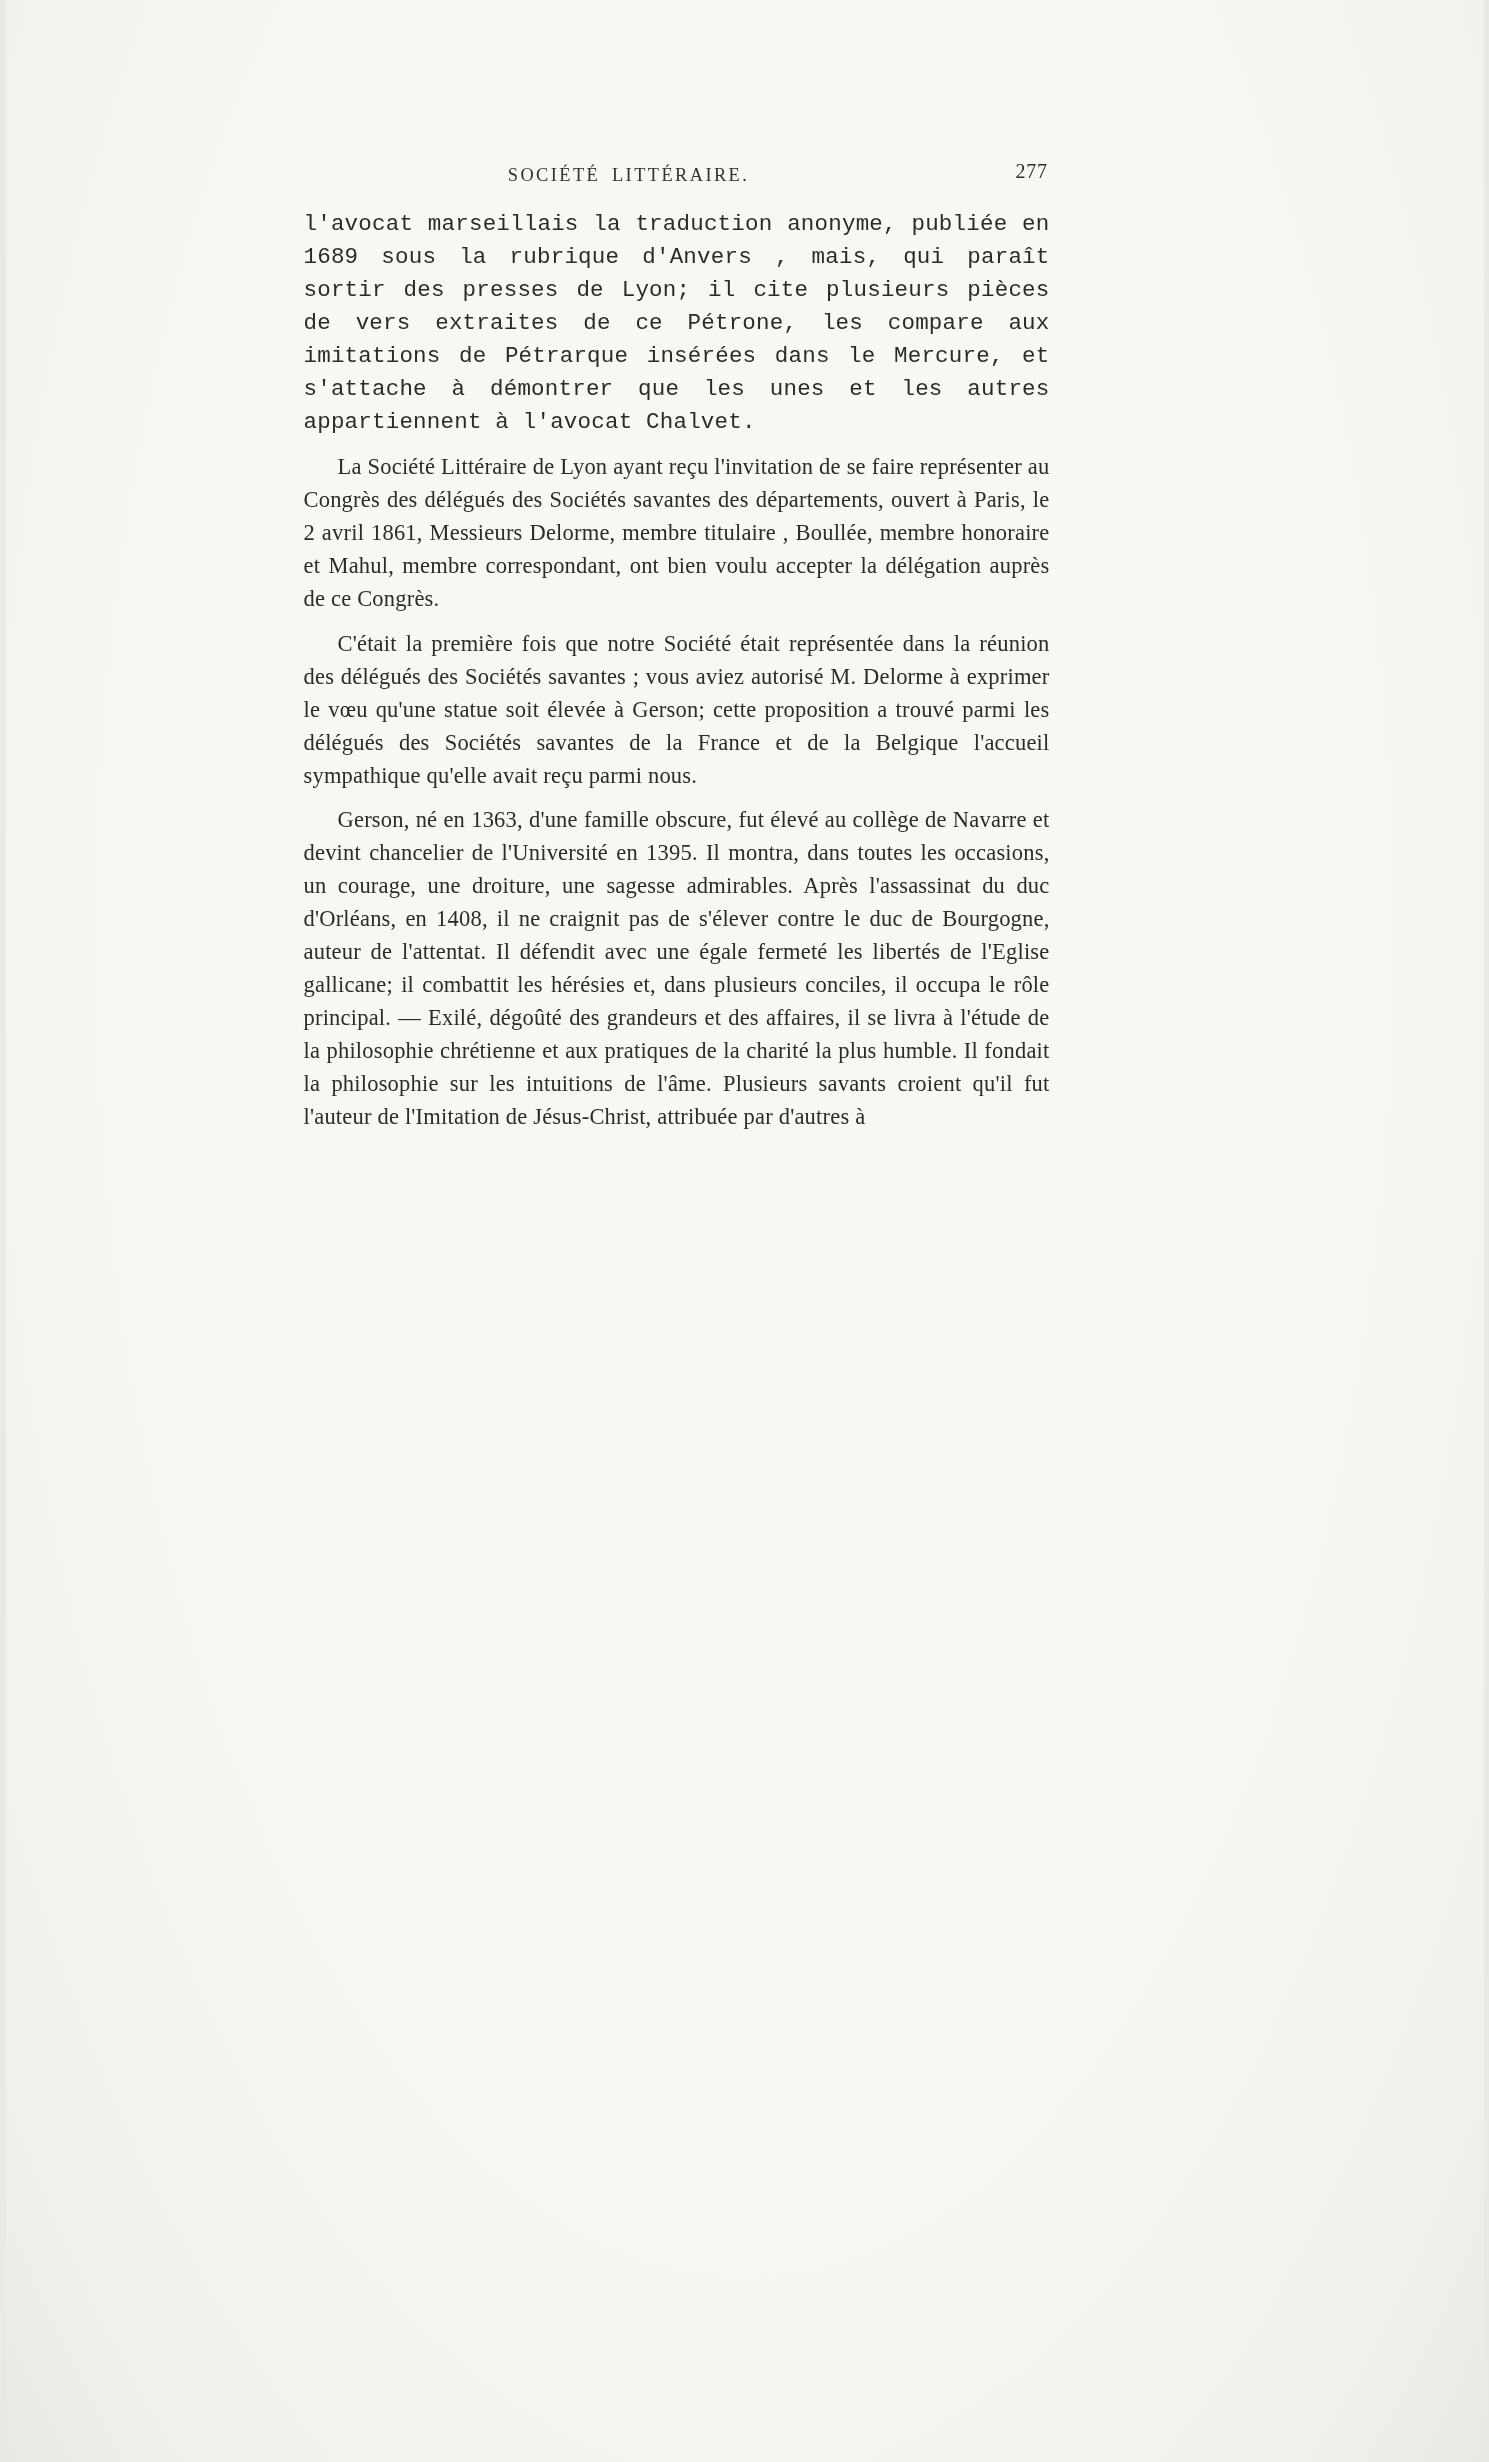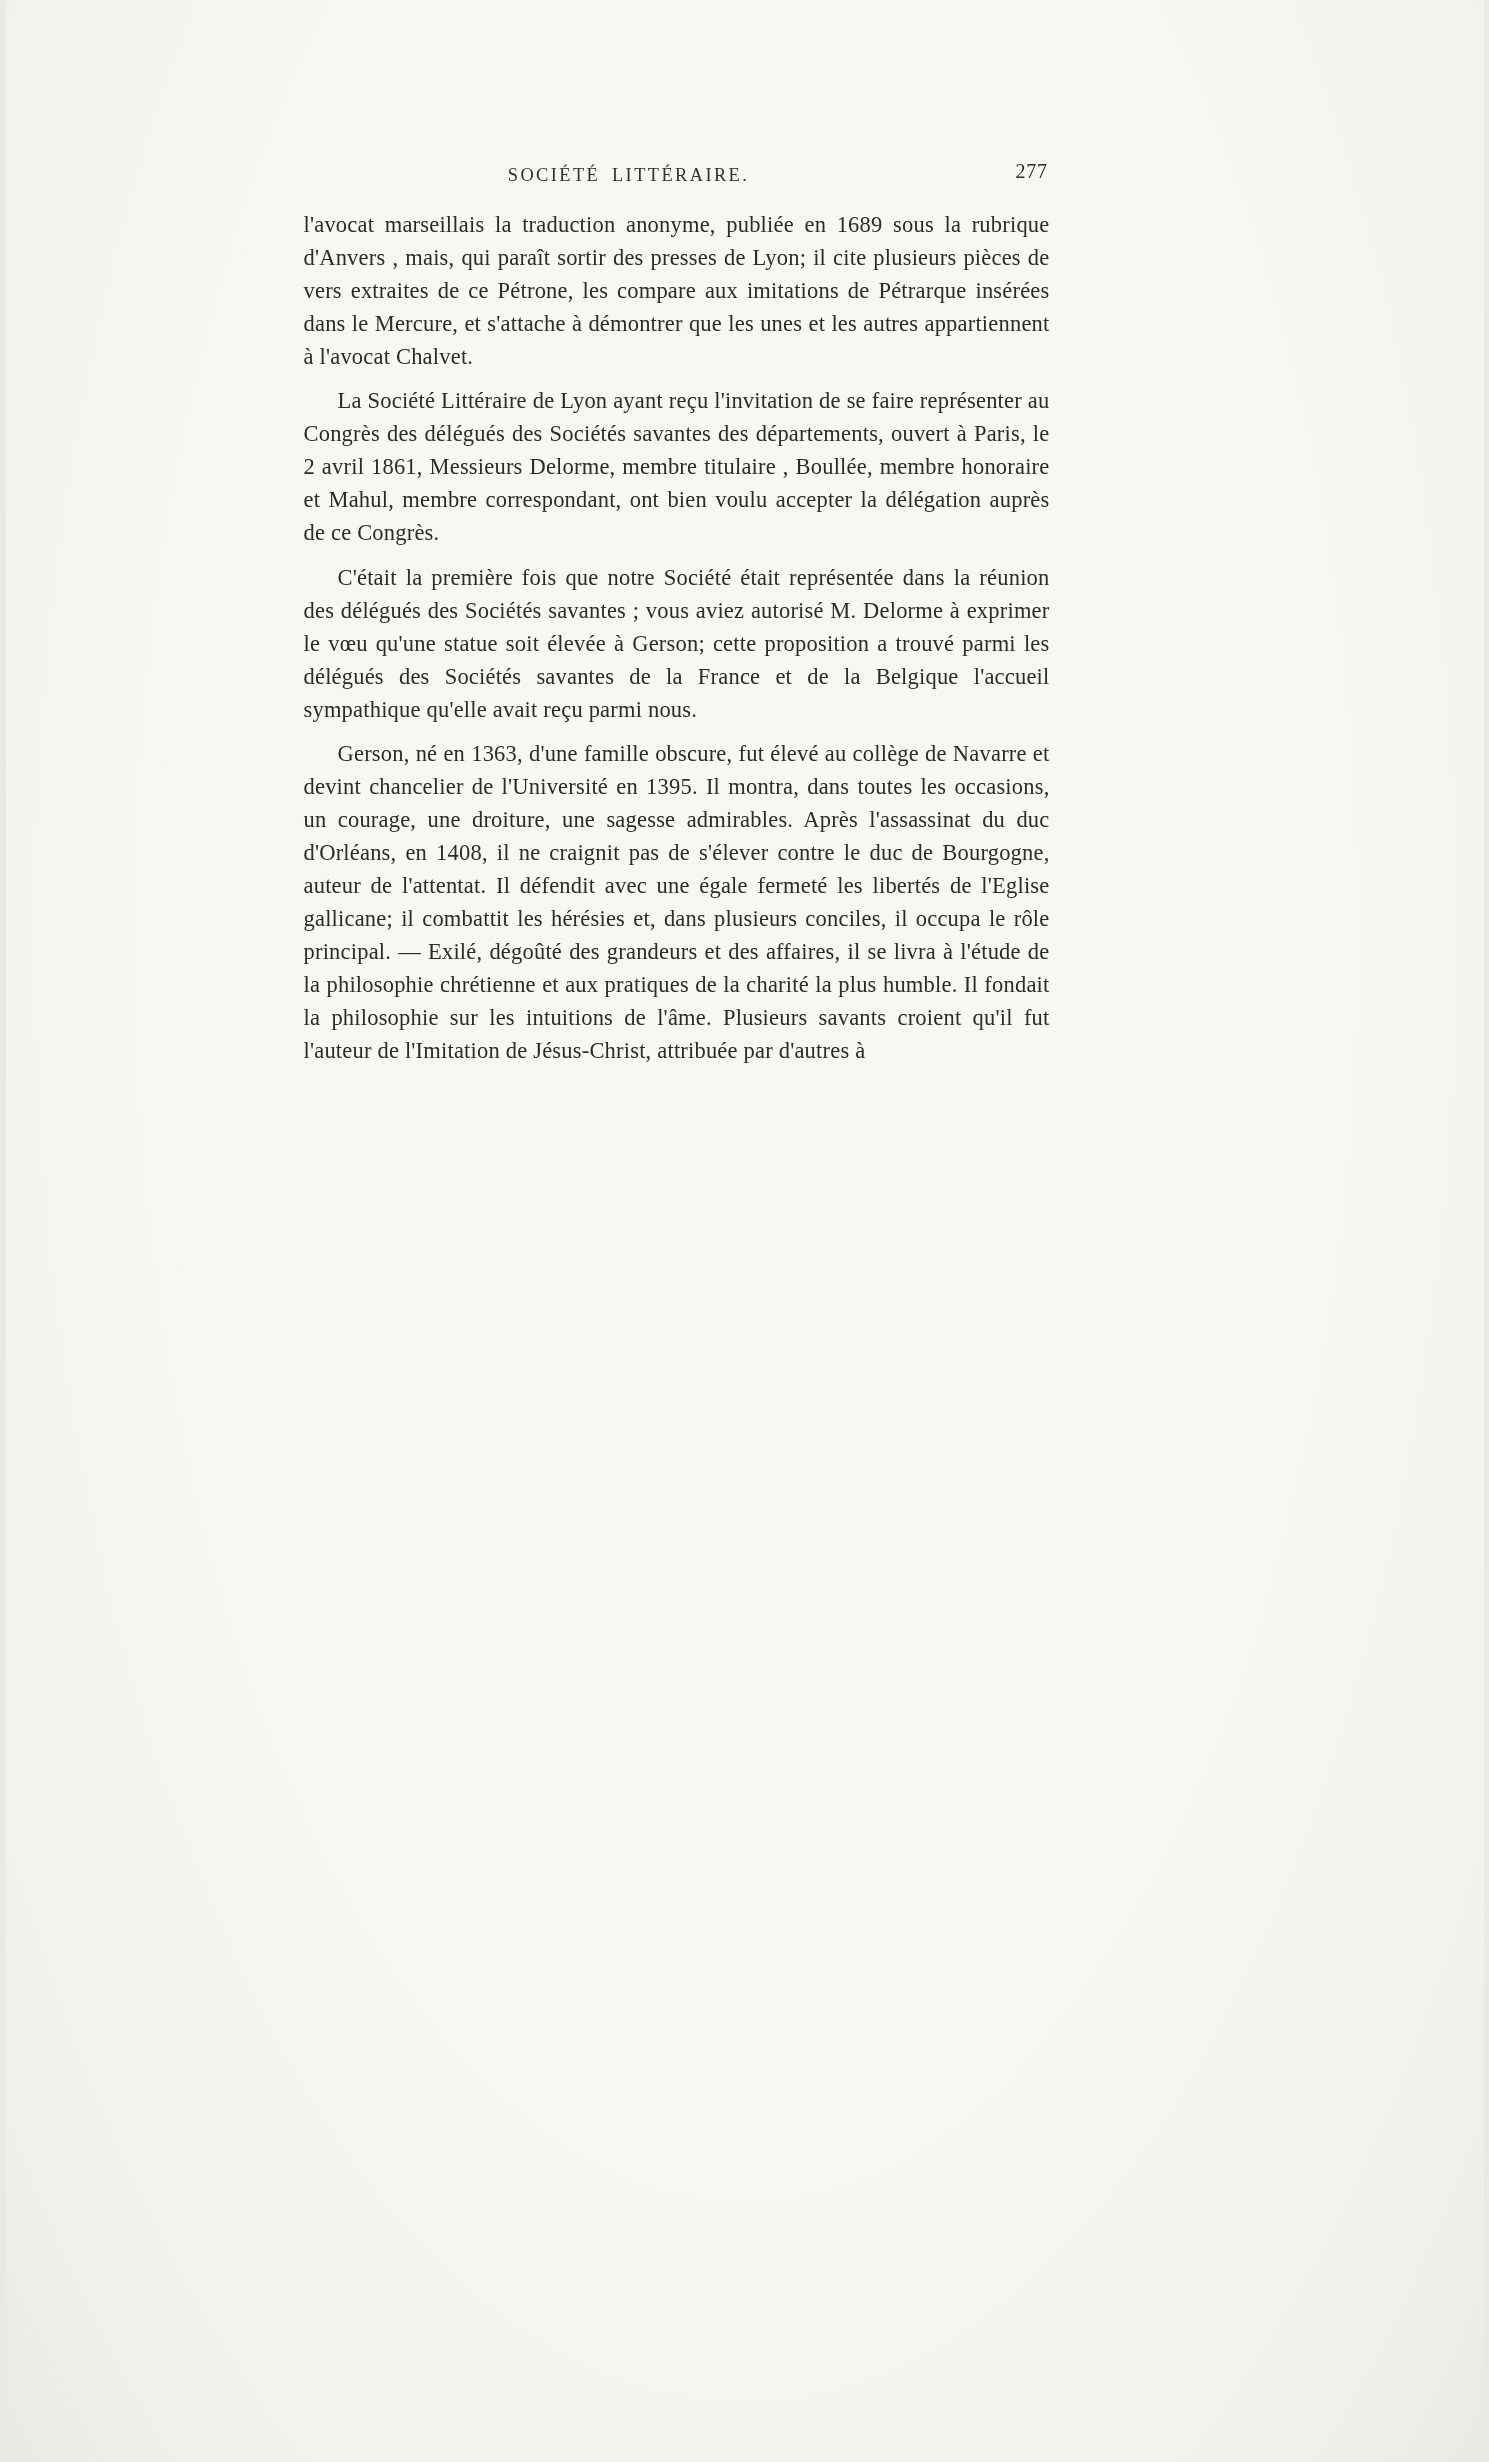--- a/index.html
+++ b/index.html
@@ -51,20 +51,21 @@
     margin: 0 0 11.2px 0;
     font-size: 22.5px;
     line-height: 33px;
     text-align: justify;
     text-indent: 34px;
     color: #2b2b27;
     letter-spacing: 0.2px;
   }
   .para.no-indent {
     text-indent: 0;
+    font-family: Liberation Mono, monospace;
   }
 </style>
 </head>
 <body>
 
 <div class="page">
   <div class="text-block">
 
     <div class="page-header">
       <span class="running-title">SOCIÉTÉ LITTÉRAIRE.</span>

